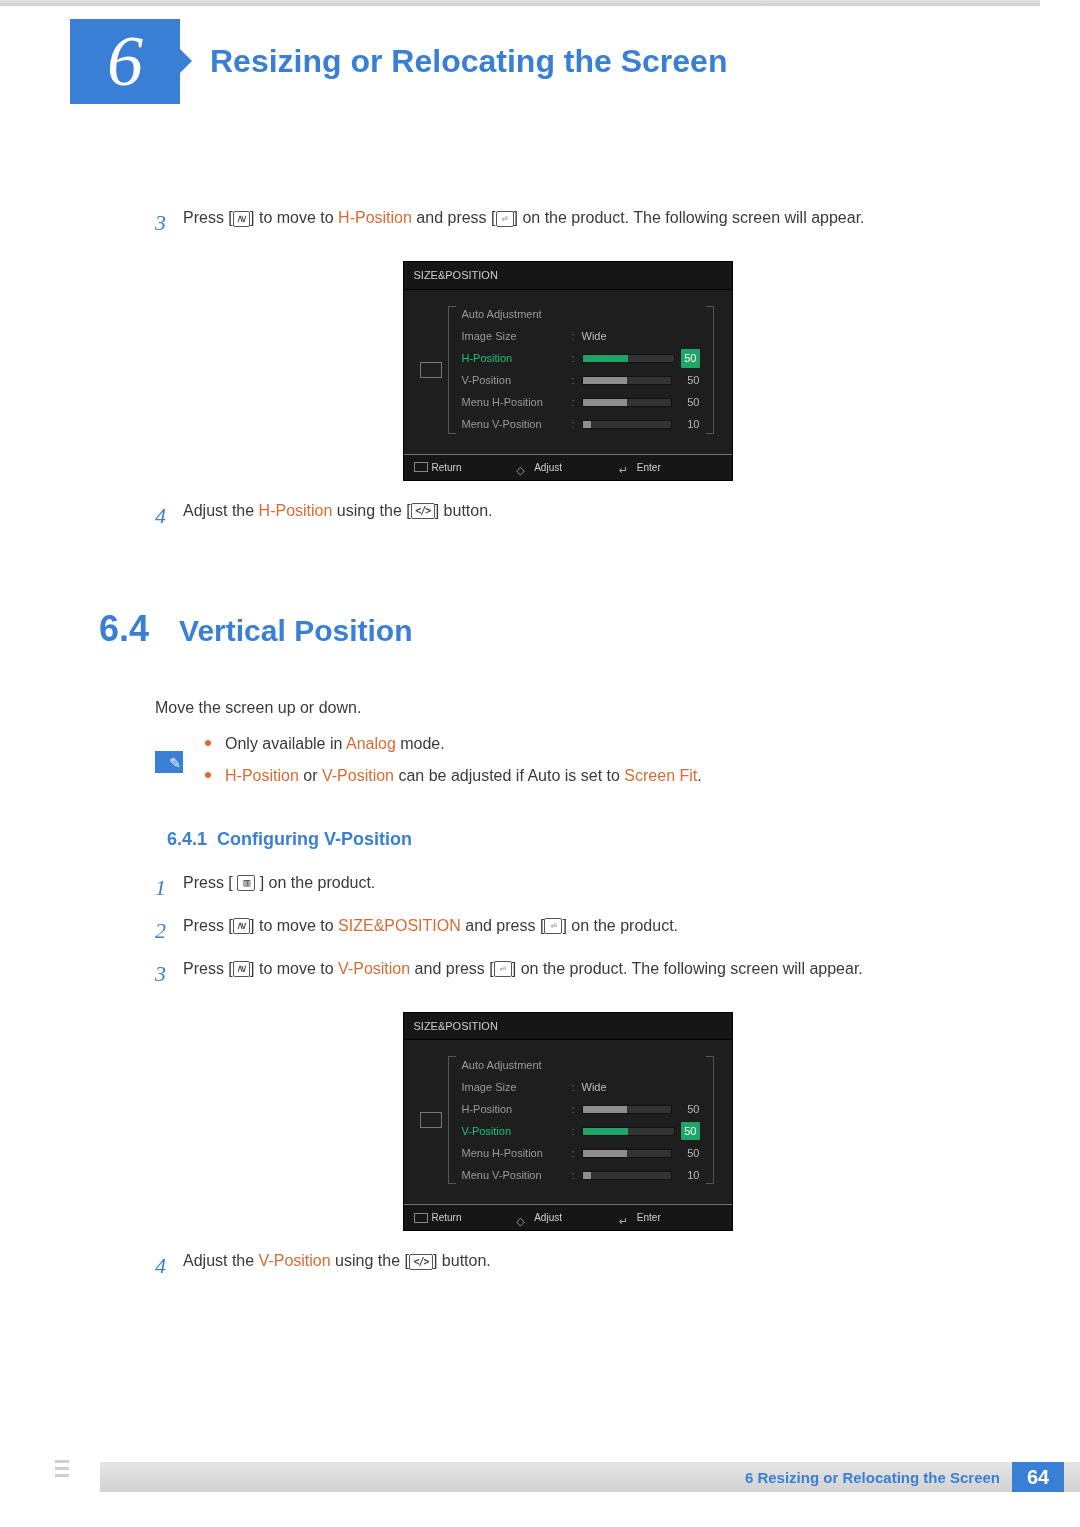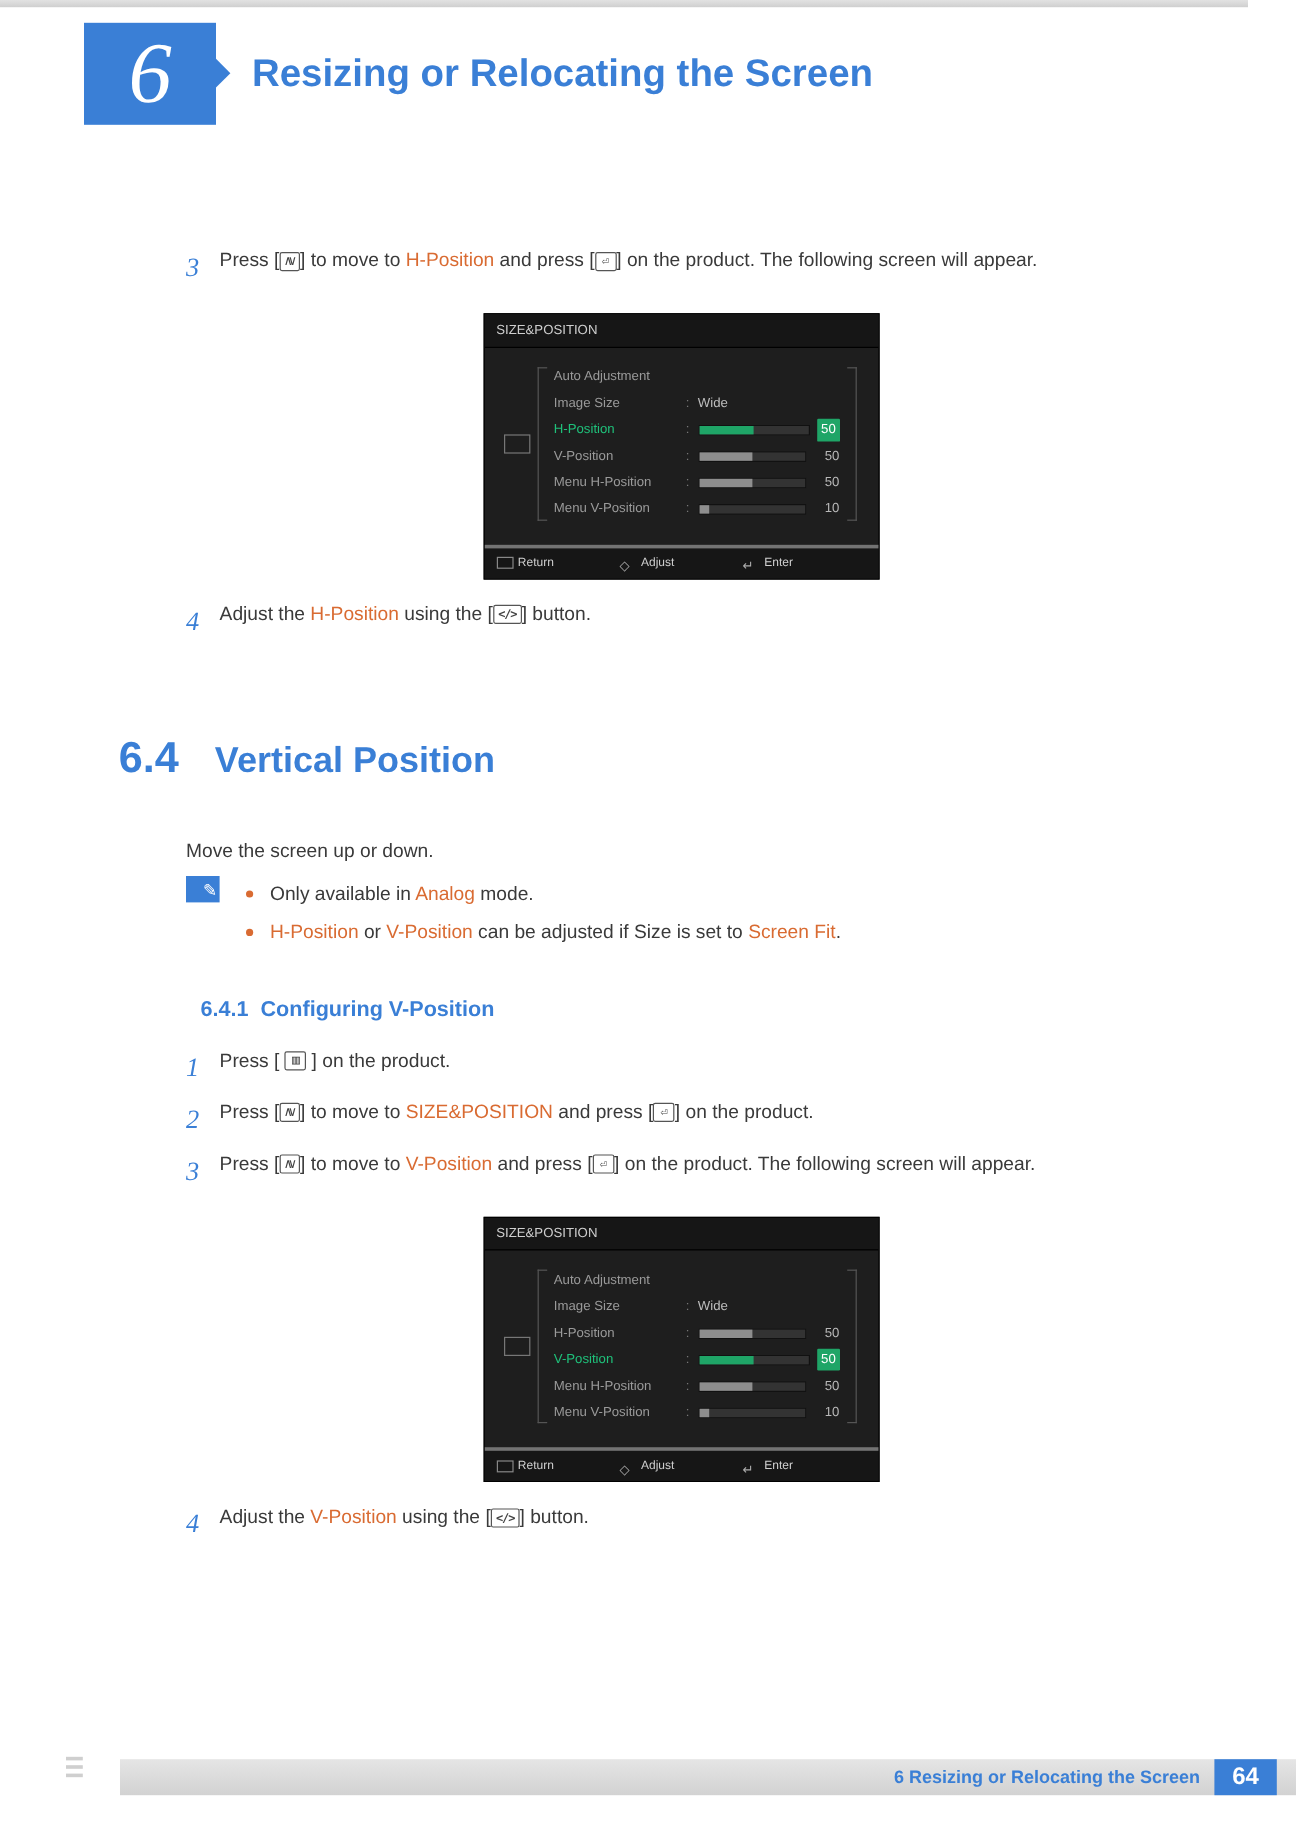--- a/index.html
+++ b/index.html
@@ -26,21 +26,21 @@
   .step-num { font-family: Georgia, serif; font-style: italic; font-size: 22px; color:#3a7fd6; width: 28px; flex:0 0 28px; }
   .step-txt { flex:1; }
   .hl { color:#d96b32; }
   .osd-wrap { display:flex; justify-content:center; margin: 22px 0 18px; }
 
   .section-head { display:flex; align-items:baseline; margin-top: 70px; margin-bottom: 40px; color:#3a7fd6; }
   .section-num { font-size:36px; font-weight:600; margin-right: 30px; margin-left:-56px;}
   .section-title { font-size:30px; font-weight:600; }
   .body-p { margin: 12px 0 6px; }
 
-  .note-row { display:flex; align-items:flex-start; margin: 8px 0 26px; }
+  .note-row { display:flex; align-items:center; margin: 8px 0 26px; }
   .note-icon { width:28px; height:22px; background:#3a7fd6; margin-right:18px; position:relative; flex:0 0 28px;}
   .note-icon::after{ content:"✎"; position:absolute; right:2px; bottom:-1px; color:#fff; font-size:14px;}
   .note-list { flex:1; }
   .note-list .li { display:flex; margin: 4px 0 8px; }
   .dot { width:6px; height:6px; background:#d96b32; border-radius:50%; margin:8px 14px 0 4px; flex:0 0 6px;}
 
   .subhead { color:#3a7fd6; font-size:18px; font-weight:600; margin: 30px 12px 18px; }
 
   
   .key { display:inline-block; vertical-align:middle; border:1.4px solid #555; border-radius:2px; height:16px; line-height:13px; font-size:11px; padding:0 3px; font-family:monospace; color:#444; background:#fff;}
@@ -67,21 +67,21 @@
   .osd-row { display:flex; align-items:center; height:22px; font-size:11px;}
   .osd-label { flex: 0 0 110px; color:#9a9a9a;}
   .osd-label.sel { color:#1fc07a; }
   .osd-colon { flex:0 0 10px; color:#777;}
   .osd-val { flex:1; display:flex; align-items:center; }
   .bar { height:9px; flex:1; background:#333; border:1px solid #111; position:relative; margin-right:6px;}
   .bar .fill{ position:absolute; left:0; top:0; bottom:0; background:#8e8e8e;}
   .bar .fill.sel{ background:#1fa567;}
   .valnum { width:22px; text-align:right; color:#b8b8b8; font-size:11px;}
   .valnum.sel { background:#1fa567; color:#fff; padding:1px 3px; border-radius:1px; width:auto;}
-  .osd-foot { background:#161616; border-top:3px solid #737373; display:flex; padding:5px 10px; font-size:10px; color:#cfcfcf;}
+  .osd-foot { background:#161616; border-top:1px solid #737373; display:flex; padding:5px 10px; font-size:10px; color:#cfcfcf;}
   .osd-foot > div{ flex:1; display:flex; align-items:center; gap:4px;}
   .osd-foot .ic{ display:inline-block; width:14px; height:10px; border:1px solid #888;}
   .osd-foot .ic.adjust{ border:none;}
   .osd-foot .ic.adjust::before{content:"◇"; color:#aaa; font-size:11px;}
   .osd-foot .ic.enter{ border:none;}
   .osd-foot .ic.enter::before{content:"↵"; color:#aaa; font-size:11px;}
 
   
   .footer { position:relative; margin-top: 180px; }
   .footer-bar { height:30px; background:linear-gradient(#e5e5e5,#d2d2d2); margin-left:100px; display:flex; align-items:center; justify-content:flex-end; padding-right:16px;}
@@ -205,21 +205,21 @@
 
     <div class="note-row">
       <div class="note-icon"></div>
       <div class="note-list">
         <div class="li">
             <span class="dot"></span>
             <div><span>Only available in </span><span class="hl">Analog</span><span> mode.</span></div>
           </div>
         <div class="li">
             <span class="dot"></span>
-            <div><span class="hl">H-Position</span><span> or </span><span class="hl">V-Position</span><span> can be adjusted if Size is set to </span><span class="hl">Screen Fit</span><span>.</span></div>
+            <div><span class="hl">H-Position</span><span> or </span><span class="hl">V-Position</span><span> can be adjusted if Auto is set to </span><span class="hl">Screen Fit</span><span>.</span></div>
           </div>
       </div>
     </div>
 
     <div class="subhead">
       <span>6.4.1</span>&nbsp;&nbsp;<span>Configuring V-Position</span>
     </div>
 
     <div class="step">
       <div class="step-num">1</div>

